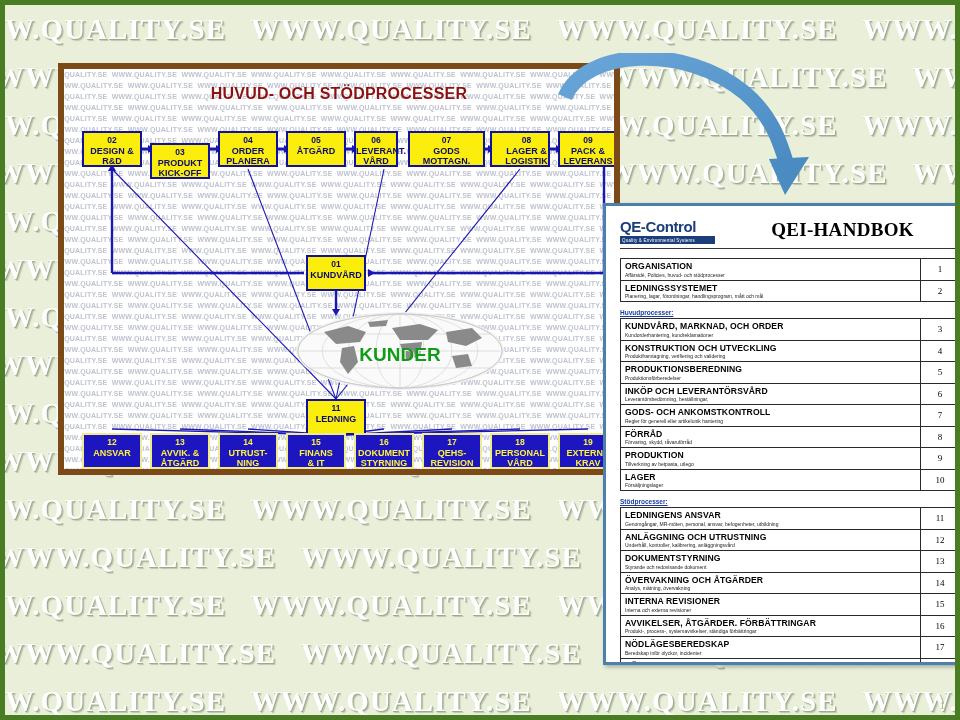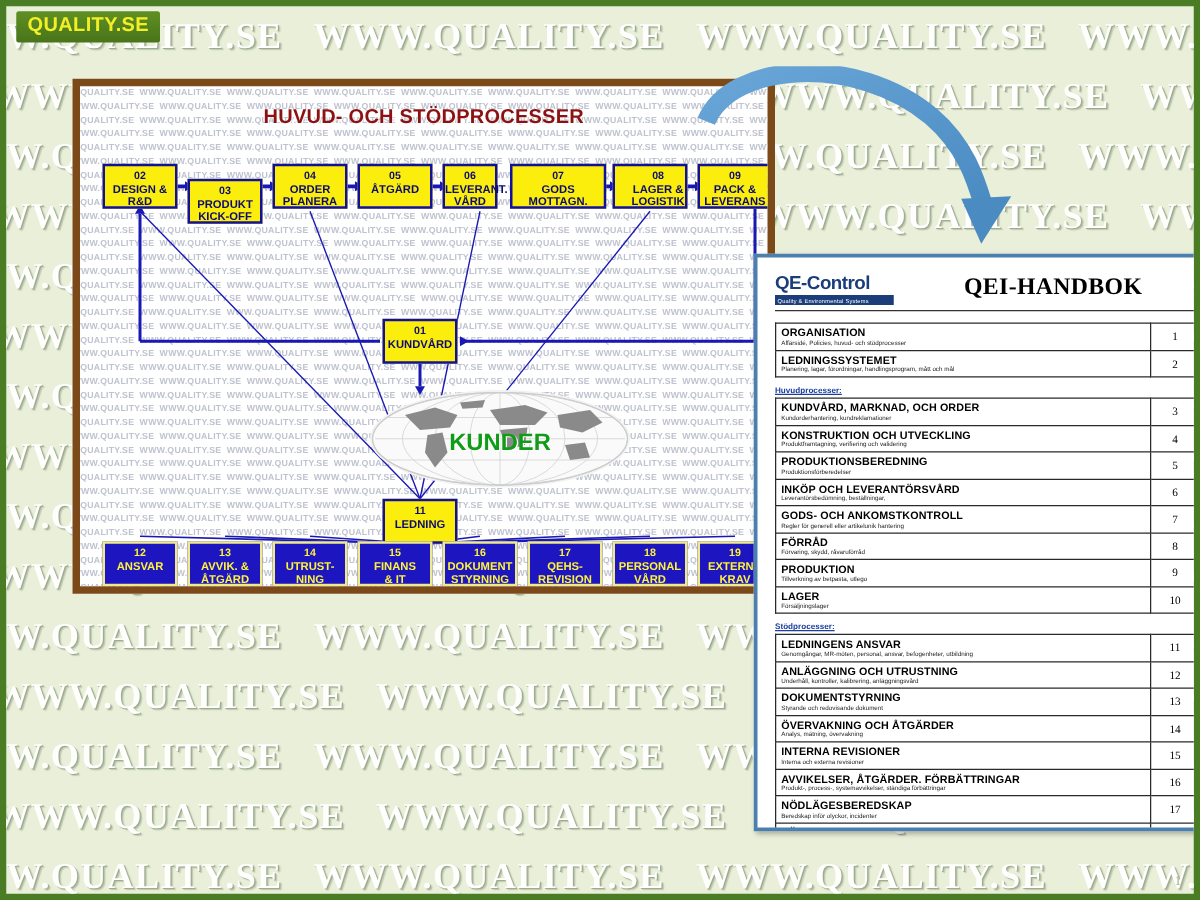--- a/index.html
+++ b/index.html
@@ -161,21 +161,20 @@
       <div class="wm-row" style="margin-left: -10px;">WWW.QUALITY.SE&nbsp;&nbsp;&nbsp;WWW.QUALITY.SE&nbsp;&nbsp;&nbsp;WWW.QUALITY.SE&nbsp;&nbsp;&nbsp;WWW.QUALITY.SE&nbsp;&nbsp;&nbsp;WWW.QUALITY.SE&nbsp;&nbsp;&nbsp;WWW.QUALITY.SE&nbsp;&nbsp;&nbsp;</div>
       <div class="wm-row" style="margin-left: -60px;">WWW.QUALITY.SE&nbsp;&nbsp;&nbsp;WWW.QUALITY.SE&nbsp;&nbsp;&nbsp;WWW.QUALITY.SE&nbsp;&nbsp;&nbsp;WWW.QUALITY.SE&nbsp;&nbsp;&nbsp;WWW.QUALITY.SE&nbsp;&nbsp;&nbsp;WWW.QUALITY.SE&nbsp;&nbsp;&nbsp;</div>
       <div class="wm-row" style="margin-left: -10px;">WWW.QUALITY.SE&nbsp;&nbsp;&nbsp;WWW.QUALITY.SE&nbsp;&nbsp;&nbsp;WWW.QUALITY.SE&nbsp;&nbsp;&nbsp;WWW.QUALITY.SE&nbsp;&nbsp;&nbsp;WWW.QUALITY.SE&nbsp;&nbsp;&nbsp;WWW.QUALITY.SE&nbsp;&nbsp;&nbsp;</div>
       <div class="wm-row" style="margin-left: -60px;">WWW.QUALITY.SE&nbsp;&nbsp;&nbsp;WWW.QUALITY.SE&nbsp;&nbsp;&nbsp;WWW.QUALITY.SE&nbsp;&nbsp;&nbsp;WWW.QUALITY.SE&nbsp;&nbsp;&nbsp;WWW.QUALITY.SE&nbsp;&nbsp;&nbsp;WWW.QUALITY.SE&nbsp;&nbsp;&nbsp;</div>
       <div class="wm-row" style="margin-left: -10px;">WWW.QUALITY.SE&nbsp;&nbsp;&nbsp;WWW.QUALITY.SE&nbsp;&nbsp;&nbsp;WWW.QUALITY.SE&nbsp;&nbsp;&nbsp;WWW.QUALITY.SE&nbsp;&nbsp;&nbsp;WWW.QUALITY.SE&nbsp;&nbsp;&nbsp;WWW.QUALITY.SE&nbsp;&nbsp;&nbsp;</div>
       <div class="wm-row" style="margin-left: -60px;">WWW.QUALITY.SE&nbsp;&nbsp;&nbsp;WWW.QUALITY.SE&nbsp;&nbsp;&nbsp;WWW.QUALITY.SE&nbsp;&nbsp;&nbsp;WWW.QUALITY.SE&nbsp;&nbsp;&nbsp;WWW.QUALITY.SE&nbsp;&nbsp;&nbsp;WWW.QUALITY.SE&nbsp;&nbsp;&nbsp;</div>
       <div class="wm-row" style="margin-left: -10px;">WWW.QUALITY.SE&nbsp;&nbsp;&nbsp;WWW.QUALITY.SE&nbsp;&nbsp;&nbsp;WWW.QUALITY.SE&nbsp;&nbsp;&nbsp;WWW.QUALITY.SE&nbsp;&nbsp;&nbsp;WWW.QUALITY.SE&nbsp;&nbsp;&nbsp;WWW.QUALITY.SE&nbsp;&nbsp;&nbsp;</div>
       <div class="wm-row" style="margin-left: -60px;">WWW.QUALITY.SE&nbsp;&nbsp;&nbsp;WWW.QUALITY.SE&nbsp;&nbsp;&nbsp;WWW.QUALITY.SE&nbsp;&nbsp;&nbsp;WWW.QUALITY.SE&nbsp;&nbsp;&nbsp;WWW.QUALITY.SE&nbsp;&nbsp;&nbsp;WWW.QUALITY.SE&nbsp;&nbsp;&nbsp;</div>
     </div>
 
-  <div id="logo-badge">QUALITY.SE</div>
 
   <div id="process-panel">
     <div id="panel-wm">
         <div class="pwm-row" style="margin-left: -22px;">WWW.QUALITY.SE&nbsp;&nbsp;WWW.QUALITY.SE&nbsp;&nbsp;WWW.QUALITY.SE&nbsp;&nbsp;WWW.QUALITY.SE&nbsp;&nbsp;WWW.QUALITY.SE&nbsp;&nbsp;WWW.QUALITY.SE&nbsp;&nbsp;WWW.QUALITY.SE&nbsp;&nbsp;WWW.QUALITY.SE&nbsp;&nbsp;WWW.QUALITY.SE&nbsp;&nbsp;WWW.QUALITY.SE&nbsp;&nbsp;WWW.QUALITY.SE&nbsp;&nbsp;WWW.QUALITY.SE&nbsp;&nbsp;WWW.QUALITY.SE&nbsp;&nbsp;WWW.QUALITY.SE&nbsp;&nbsp;</div>
         <div class="pwm-row" style="margin-left: -6px;">WWW.QUALITY.SE&nbsp;&nbsp;WWW.QUALITY.SE&nbsp;&nbsp;WWW.QUALITY.SE&nbsp;&nbsp;WWW.QUALITY.SE&nbsp;&nbsp;WWW.QUALITY.SE&nbsp;&nbsp;WWW.QUALITY.SE&nbsp;&nbsp;WWW.QUALITY.SE&nbsp;&nbsp;WWW.QUALITY.SE&nbsp;&nbsp;WWW.QUALITY.SE&nbsp;&nbsp;WWW.QUALITY.SE&nbsp;&nbsp;WWW.QUALITY.SE&nbsp;&nbsp;WWW.QUALITY.SE&nbsp;&nbsp;WWW.QUALITY.SE&nbsp;&nbsp;WWW.QUALITY.SE&nbsp;&nbsp;</div>
         <div class="pwm-row" style="margin-left: -22px;">WWW.QUALITY.SE&nbsp;&nbsp;WWW.QUALITY.SE&nbsp;&nbsp;WWW.QUALITY.SE&nbsp;&nbsp;WWW.QUALITY.SE&nbsp;&nbsp;WWW.QUALITY.SE&nbsp;&nbsp;WWW.QUALITY.SE&nbsp;&nbsp;WWW.QUALITY.SE&nbsp;&nbsp;WWW.QUALITY.SE&nbsp;&nbsp;WWW.QUALITY.SE&nbsp;&nbsp;WWW.QUALITY.SE&nbsp;&nbsp;WWW.QUALITY.SE&nbsp;&nbsp;WWW.QUALITY.SE&nbsp;&nbsp;WWW.QUALITY.SE&nbsp;&nbsp;WWW.QUALITY.SE&nbsp;&nbsp;</div>
         <div class="pwm-row" style="margin-left: -6px;">WWW.QUALITY.SE&nbsp;&nbsp;WWW.QUALITY.SE&nbsp;&nbsp;WWW.QUALITY.SE&nbsp;&nbsp;WWW.QUALITY.SE&nbsp;&nbsp;WWW.QUALITY.SE&nbsp;&nbsp;WWW.QUALITY.SE&nbsp;&nbsp;WWW.QUALITY.SE&nbsp;&nbsp;WWW.QUALITY.SE&nbsp;&nbsp;WWW.QUALITY.SE&nbsp;&nbsp;WWW.QUALITY.SE&nbsp;&nbsp;WWW.QUALITY.SE&nbsp;&nbsp;WWW.QUALITY.SE&nbsp;&nbsp;WWW.QUALITY.SE&nbsp;&nbsp;WWW.QUALITY.SE&nbsp;&nbsp;</div>
         <div class="pwm-row" style="margin-left: -22px;">WWW.QUALITY.SE&nbsp;&nbsp;WWW.QUALITY.SE&nbsp;&nbsp;WWW.QUALITY.SE&nbsp;&nbsp;WWW.QUALITY.SE&nbsp;&nbsp;WWW.QUALITY.SE&nbsp;&nbsp;WWW.QUALITY.SE&nbsp;&nbsp;WWW.QUALITY.SE&nbsp;&nbsp;WWW.QUALITY.SE&nbsp;&nbsp;WWW.QUALITY.SE&nbsp;&nbsp;WWW.QUALITY.SE&nbsp;&nbsp;WWW.QUALITY.SE&nbsp;&nbsp;WWW.QUALITY.SE&nbsp;&nbsp;WWW.QUALITY.SE&nbsp;&nbsp;WWW.QUALITY.SE&nbsp;&nbsp;</div>
         <div class="pwm-row" style="margin-left: -6px;">WWW.QUALITY.SE&nbsp;&nbsp;WWW.QUALITY.SE&nbsp;&nbsp;WWW.QUALITY.SE&nbsp;&nbsp;WWW.QUALITY.SE&nbsp;&nbsp;WWW.QUALITY.SE&nbsp;&nbsp;WWW.QUALITY.SE&nbsp;&nbsp;WWW.QUALITY.SE&nbsp;&nbsp;WWW.QUALITY.SE&nbsp;&nbsp;WWW.QUALITY.SE&nbsp;&nbsp;WWW.QUALITY.SE&nbsp;&nbsp;WWW.QUALITY.SE&nbsp;&nbsp;WWW.QUALITY.SE&nbsp;&nbsp;WWW.QUALITY.SE&nbsp;&nbsp;WWW.QUALITY.SE&nbsp;&nbsp;</div>
         <div class="pwm-row" style="margin-left: -22px;">WWW.QUALITY.SE&nbsp;&nbsp;WWW.QUALITY.SE&nbsp;&nbsp;WWW.QUALITY.SE&nbsp;&nbsp;WWW.QUALITY.SE&nbsp;&nbsp;WWW.QUALITY.SE&nbsp;&nbsp;WWW.QUALITY.SE&nbsp;&nbsp;WWW.QUALITY.SE&nbsp;&nbsp;WWW.QUALITY.SE&nbsp;&nbsp;WWW.QUALITY.SE&nbsp;&nbsp;WWW.QUALITY.SE&nbsp;&nbsp;WWW.QUALITY.SE&nbsp;&nbsp;WWW.QUALITY.SE&nbsp;&nbsp;WWW.QUALITY.SE&nbsp;&nbsp;WWW.QUALITY.SE&nbsp;&nbsp;</div>

